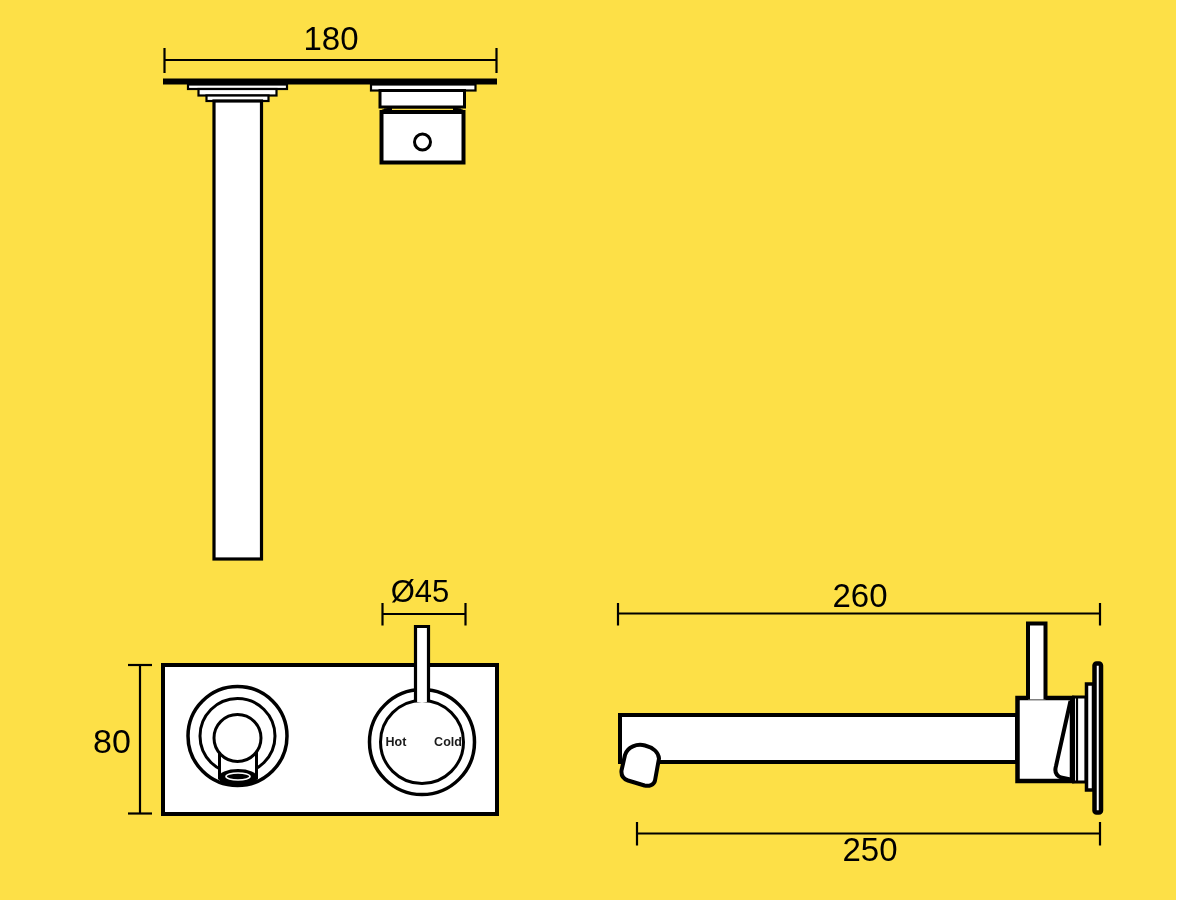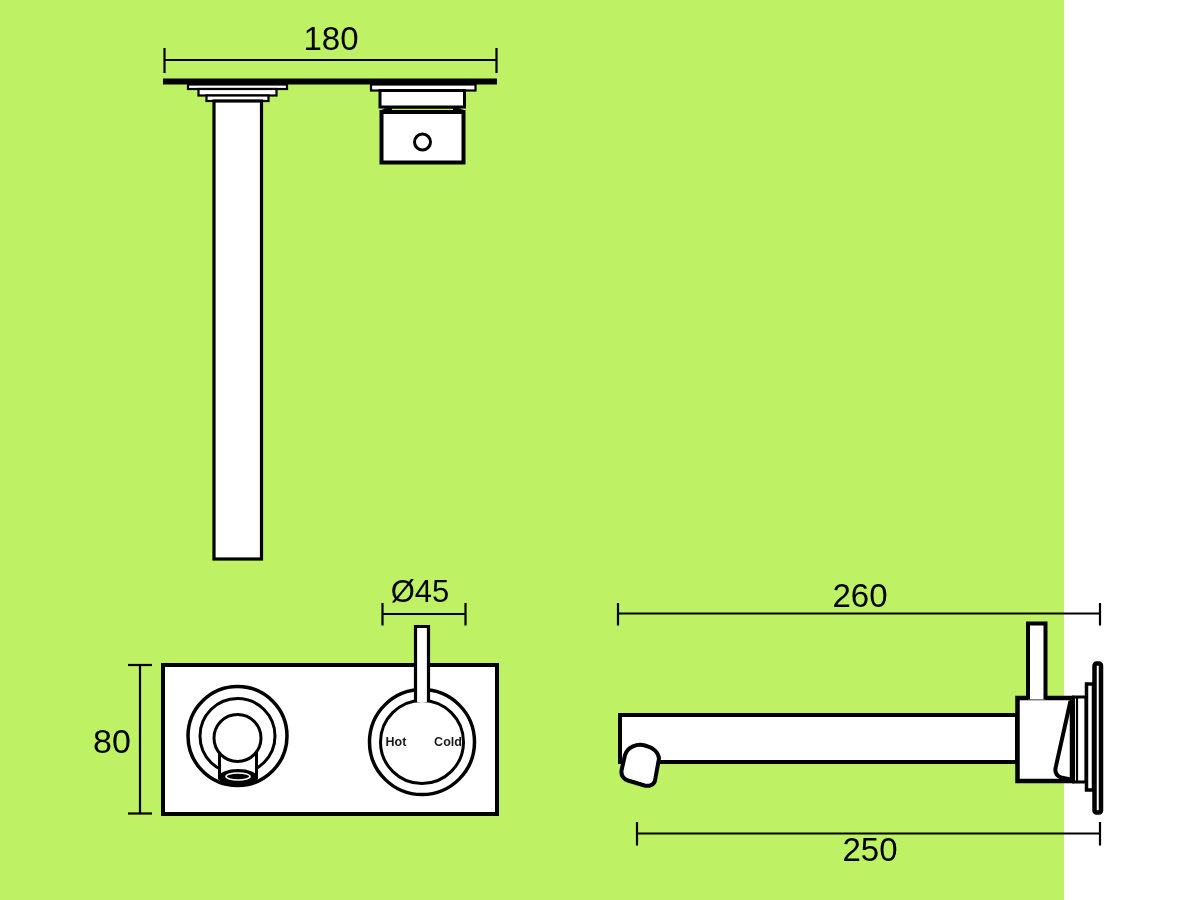--- a/index.html
+++ b/index.html
@@ -6,23 +6,23 @@
     margin: 0;
     padding: 0;
     background: #ffffff;
     width: 1200px;
     height: 900px;
     overflow: hidden;
     font-family: "Liberation Sans", sans-serif;
   }
   .canvas {
     position: relative;
-    width: 1064px;
+    width: 1176px;
     height: 900px;
-    background: #bef264;
+    background: #fde047;
   }
   svg { display: block; }
   .dim-text {
     font-family: "Liberation Sans", sans-serif;
     fill: #000000;
   }
   .hotcold-text {
     font-family: "Liberation Sans", sans-serif;
     fill: #1a1a1a;
     font-weight: 600;

